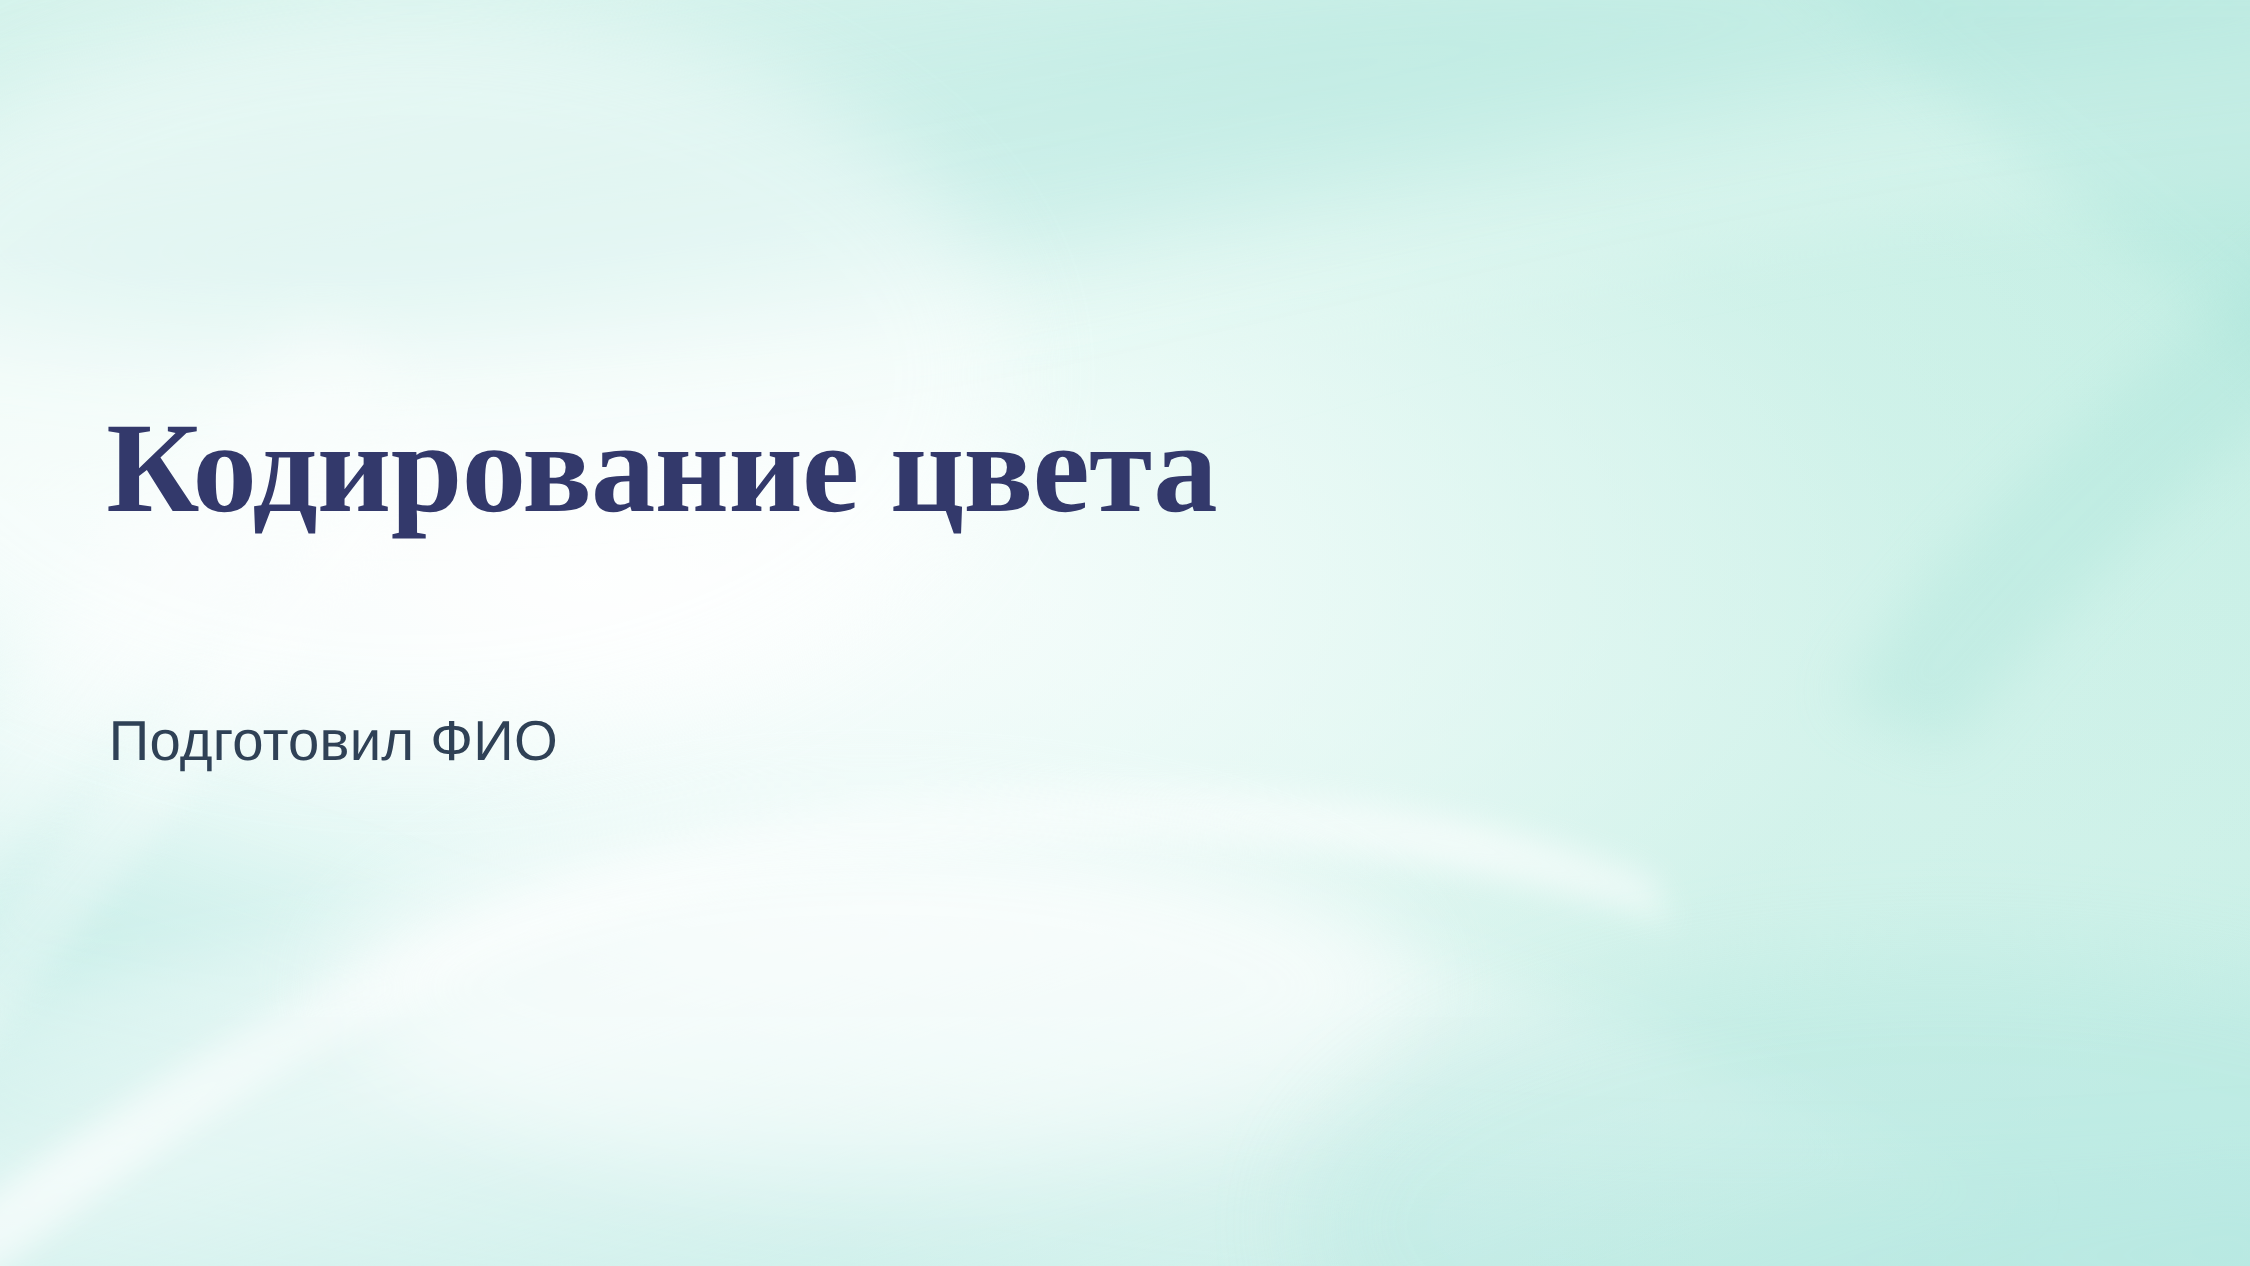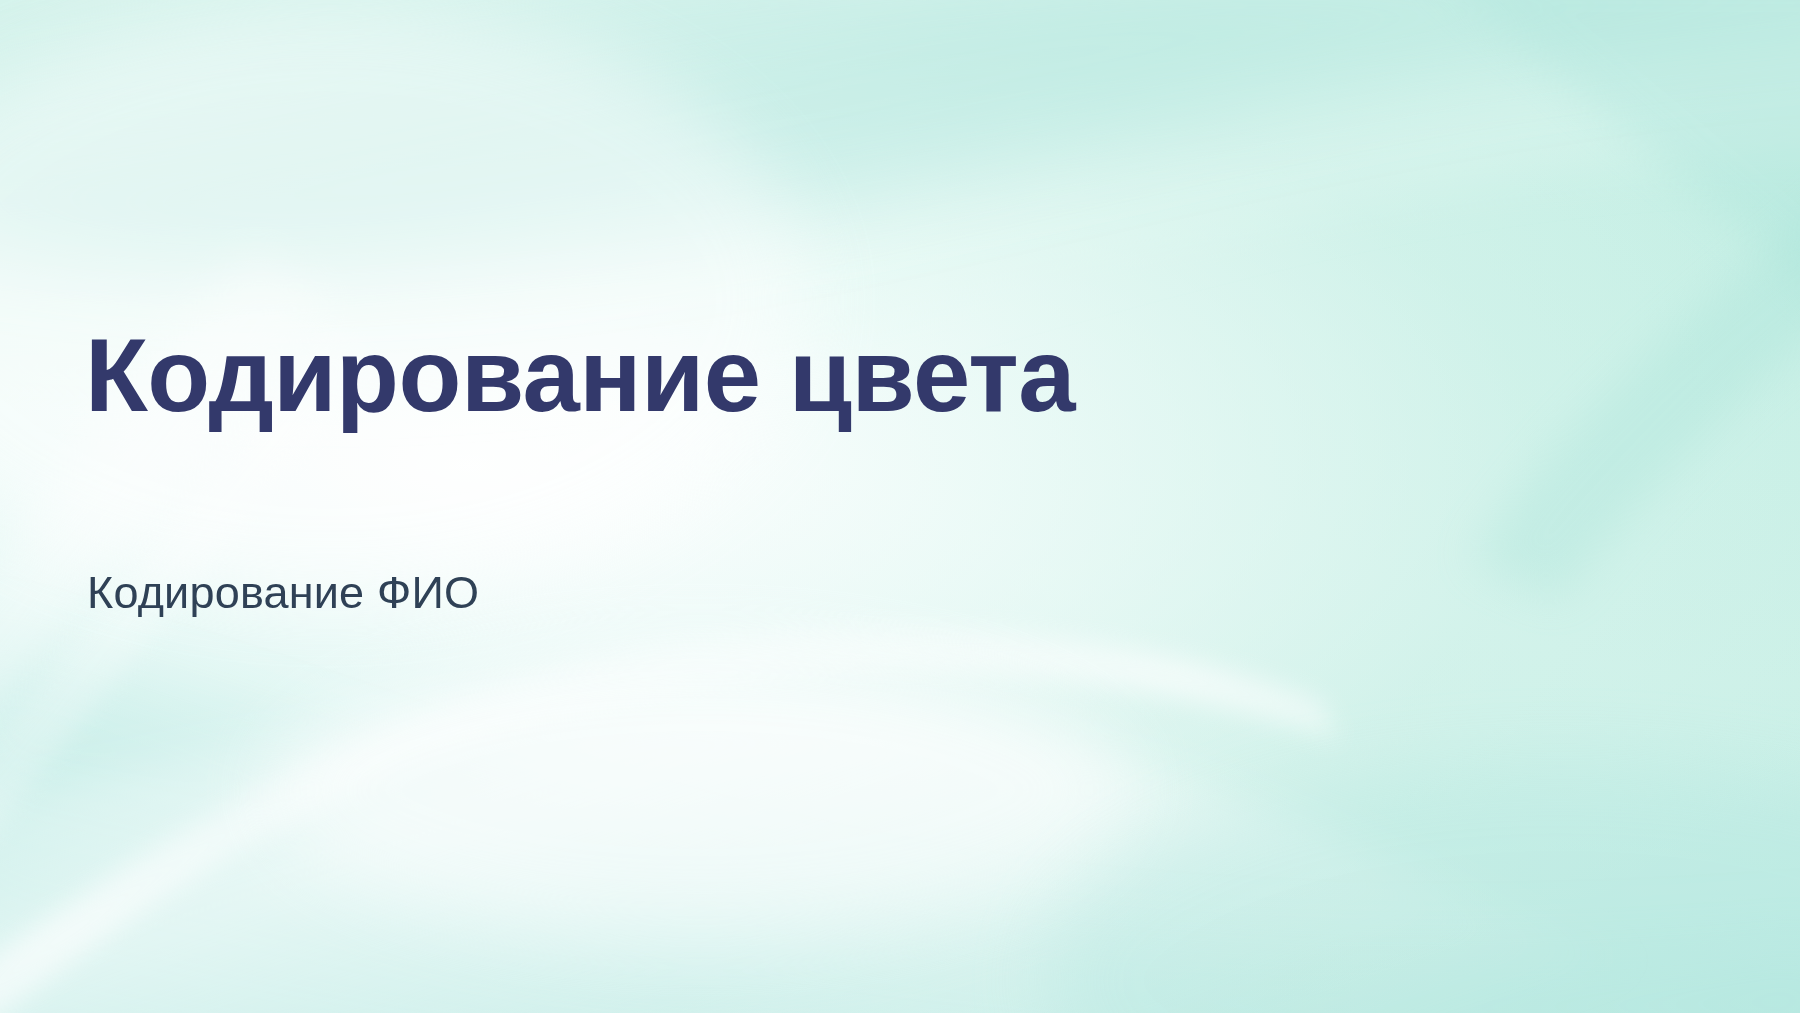--- a/index.html
+++ b/index.html
@@ -47,20 +47,21 @@
     top: 322px;
     left: 0;
     margin: 0;
     font-size: 103px;
     line-height: 1.04;
     font-weight: 700;
     letter-spacing: -0.5px;
     color: #33396b;
     white-space: nowrap;
     font-stretch: normal;
+    font-family: Liberation Serif, serif;
   }
 
   .slide-subtitle {
     position: absolute;
     top: 566px;
     left: 2px;
     margin: 0;
     font-size: 45px;
     line-height: 1.2;
     font-weight: 400;
@@ -156,16 +157,16 @@
 
     <ellipse cx="330" cy="300" rx="480" ry="300" fill="#ffffff" opacity="0.42" filter="url(#blurLg)"></ellipse>
 
     <ellipse cx="700" cy="790" rx="430" ry="150" fill="#ffffff" opacity="0.46" filter="url(#blurLg)"></ellipse>
 
     <ellipse cx="1560" cy="980" rx="520" ry="220" fill="#a6e2db" opacity="0.24" filter="url(#blurLg)"></ellipse>
   </svg>
 
   <div class="content">
     <h1 class="slide-title">Кодирование цвета</h1>
-    <p class="slide-subtitle">Кодирование ФИО</p>
+    <p class="slide-subtitle">Подготовил ФИО</p>
   </div>
 
 </div>
 
 </body></html>

